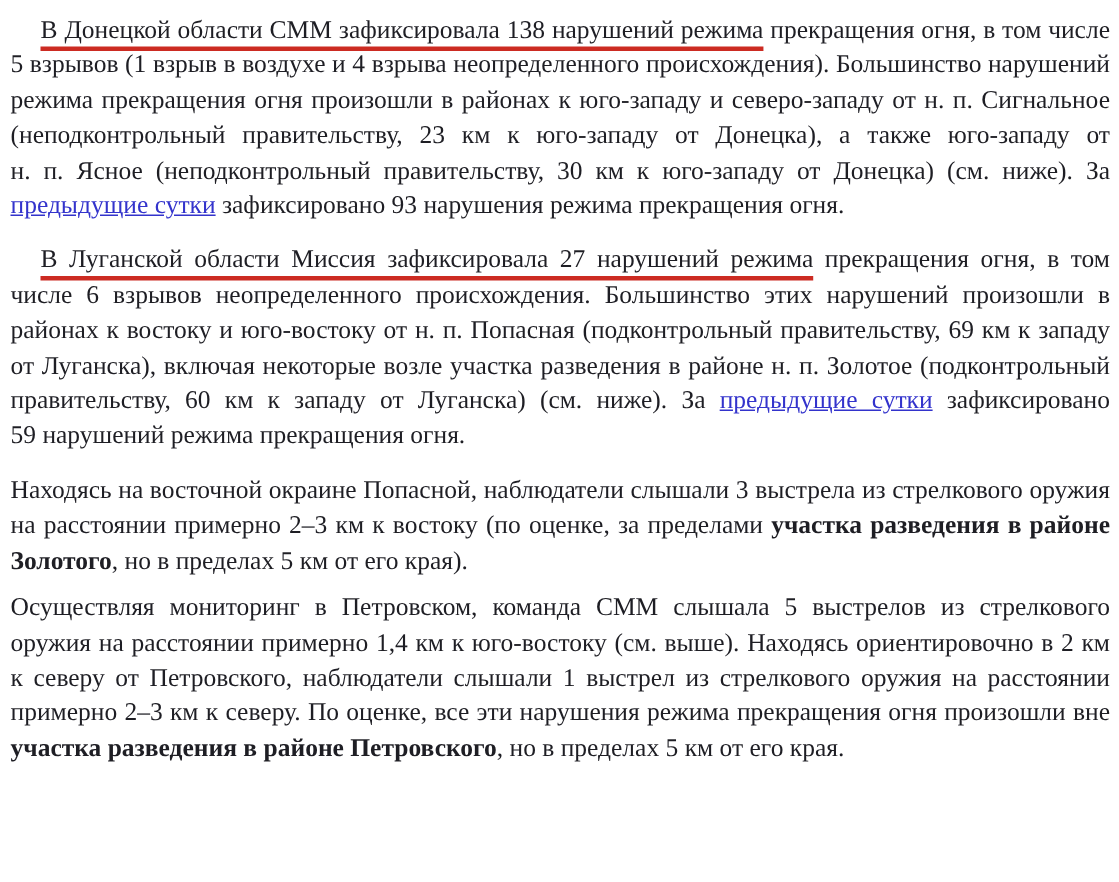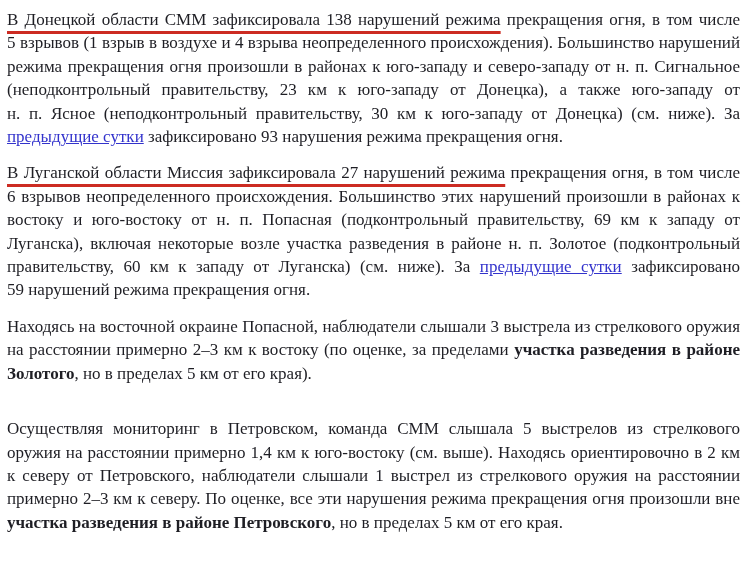--- a/index.html
+++ b/index.html
@@ -17,32 +17,33 @@
     color:var(--text);
   }
   .page{
     width:746px;height:588px;
     padding:8px 6px 0 7px;
   }
   .doc p{
     text-align:justify;
     margin:0 0 13px 0;
   }
-  .doc p.gap-lg{margin-bottom:32px;}
+  .doc p.gap-lg{margin-bottom:8px;}
   .run-bold, b{font-weight:bold;}
   a.run-link{
     color:var(--link);
     cursor:pointer;
   }
   .redline{
     text-decoration:underline;
     text-decoration-color:var(--red);
     text-decoration-thickness:3px;
     text-underline-offset:6px;
     text-decoration-skip-ink:none;
+    margin-left:20px;
   }
 </style>
 </head>
 <body>
 
 <div class="page">
   <div class="doc" id="doc">
       <p><span class="redline">В Донецкой области СММ зафиксировала 138 нарушений режима</span><span> прекращения огня, в том числе 5&nbsp;взрывов (1&nbsp;взрыв в воздухе и 4&nbsp;взрыва неопределенного происхождения). Большинство нарушений режима прекращения огня произошли в районах к юго-западу и северо-западу от н.&nbsp;п.&nbsp;Сигнальное (неподконтрольный правительству, 23&nbsp;км к юго-западу от Донецка), а также юго-западу от н.&nbsp;п.&nbsp;Ясное (неподконтрольный правительству, 30&nbsp;км к юго-западу от Донецка) (см.&nbsp;ниже). За </span><a href="#" class="run-link">предыдущие сутки</a><span> зафиксировано 93&nbsp;нарушения режима прекращения огня.</span></p>
       <p><span class="redline">В Луганской области Миссия зафиксировала 27 нарушений режима</span><span> прекращения огня, в том числе 6&nbsp;взрывов неопределенного происхождения. Большинство этих нарушений произошли в районах к востоку и юго-востоку от н.&nbsp;п.&nbsp;Попасная (подконтрольный правительству, 69&nbsp;км к западу от Луганска), включая некоторые возле участка разведения в районе н.&nbsp;п.&nbsp;Золотое (подконтрольный правительству, 60&nbsp;км к западу от Луганска) (см.&nbsp;ниже). За </span><a href="#" class="run-link">предыдущие сутки</a><span> зафиксировано 59&nbsp;нарушений режима прекращения огня.</span></p>
       <p class="gap-lg"><span>Находясь на восточной окраине Попасной, наблюдатели слышали 3&nbsp;выстрела из стрелкового оружия на расстоянии примерно 2–3&nbsp;км к востоку (по оценке, за пределами </span><b class="run-bold">участка разведения в районе Золотого</b><span>, но в пределах 5&nbsp;км от его края).</span></p>

